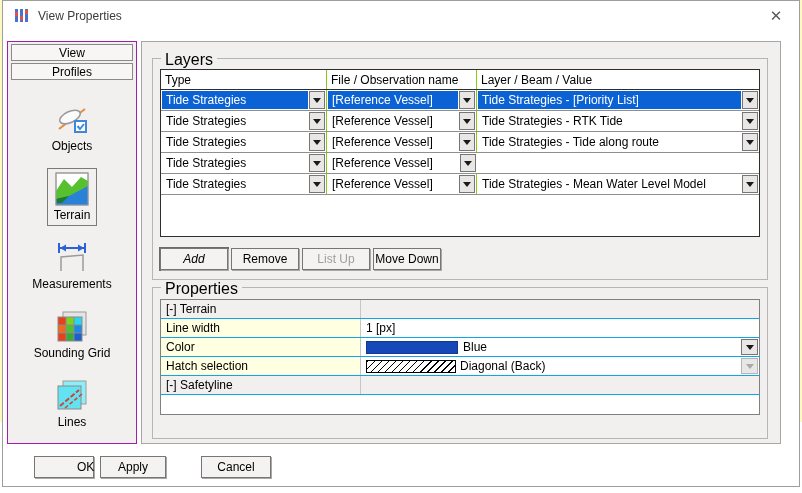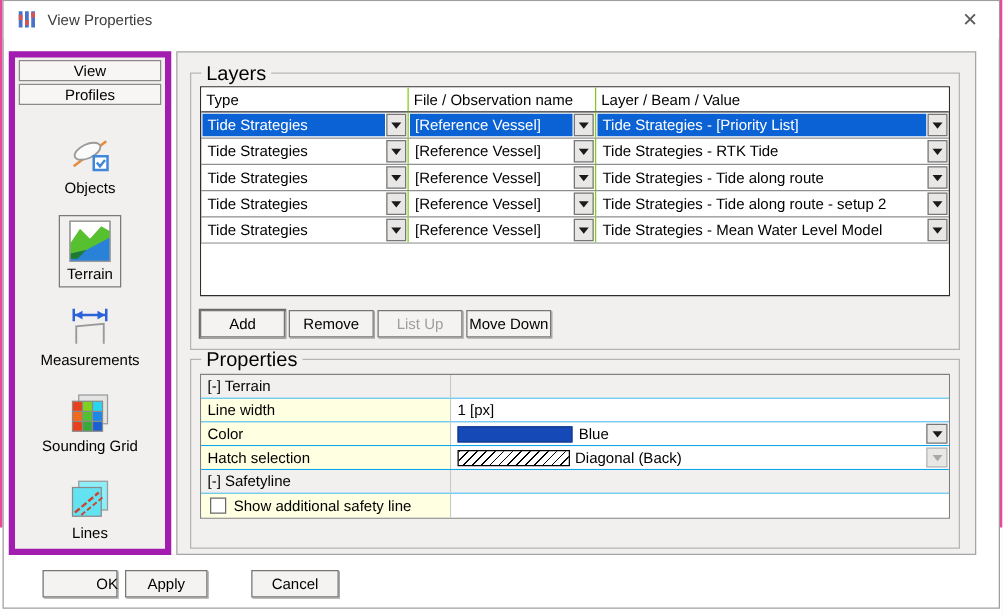--- a/index.html
+++ b/index.html
@@ -1,33 +1,33 @@
 <!DOCTYPE html>
 <html><head>
 <meta charset="utf-8">
 <style>
   * { margin:0; padding:0; box-sizing:border-box; }
   html,body { width:802px; height:493px; overflow:hidden; }
   body { font-family:"Liberation Sans", sans-serif; font-size:12px; color:#000; }
-  .screen { position:relative; width:802px; height:422px; background:#ec4899; }
+  .screen { position:relative; width:802px; height:422px; background:#fef9c3; }
   .dialog { position:absolute; left:2px; top:0; width:798px; height:487px;
             background:#ffffff; border:1px solid #9e9e9e; }
 
   
   .titlebar { position:absolute; left:0; top:0; width:100%; height:30px; background:#ffffff;
               display:flex; align-items:center; }
   .app-icon { margin-left:10px; width:16px; height:16px; display:inline-flex; }
   .win-title { margin-left:9px; color:#3c3c3c; font-size:12px; }
   .close-btn { position:absolute; right:10px; top:4px; width:26px; height:22px;
                display:flex; align-items:center; justify-content:center; color:#5a5a5a;
                font-size:15px; cursor:pointer; }
 
   
   .sidebar { position:absolute; left:4px; top:40px; width:130px; height:403px;
-             background:#f1f0ef; border:5px solid #a21caf; }
+             background:#f1f0ef; border:1px solid #a21caf; }
   .main-panel { position:absolute; left:138px; top:40px; width:640px; height:403px;
                 background:#f1f0ef; border:1px solid #a6a6a6; }
 
   
   .side-tab { display:block; width:calc(100% - 6px); margin:2px 3px 0 3px; height:17px;
               background:#f7f6f5; border:1px solid #8a8a8a; font-family:"Liberation Sans",sans-serif;
               font-size:12px; text-align:center; line-height:14px; cursor:pointer; }
   .side-items { display:flex; flex-direction:column; align-items:center; margin-top:8px; }
   .side-item { display:flex; flex-direction:column; align-items:center; margin-top:11px;
                padding:3px 6px; cursor:pointer; border:1px solid transparent; }
@@ -58,21 +58,21 @@
   .tri { width:0; height:0; border-left:4px solid transparent; border-right:4px solid transparent;
          border-top:5px solid #1a1a1a; }
   .tri.dis { border-top-color:#a9a9a9; }
   .trow.sel .combo-text { background:#0b62d4; color:#fff; }
   .tfill { flex:1; background:#fff; }
 
   
   .layer-buttons { position:absolute; left:7px; top:189px; display:flex; gap:3px; }
   .btn { height:22px; background:#f4f3f2; border:1px solid #767676; font-family:"Liberation Sans",sans-serif;
          font-size:12px; padding:0 10px; cursor:pointer; box-shadow:1px 1px 0 #a8a8a8; }
-  .btn.focused { box-shadow:1px 1px 0 #a8a8a8, 0 0 0 1px #6a6a6a; }
+  .btn.focused { box-shadow:1px 1px 0 #a8a8a8, 0 0 0 1px #6a6a6a;font-style:italic; }
   .btn:disabled { color:#9f9f9f; cursor:default; }
   .lb { width:68px; padding:0; }
 
   
   .prop-grid { position:absolute; left:7px; top:11px; width:600px; background:#fff; border:1px solid #808080; }
   .prow { display:grid; grid-template-columns:200px 1fr; height:19px; border-bottom:1px solid #0ea5e9; }
   .prow:last-child { border-bottom:none; }
   .plabel { background:#ffffe1; border-right:1px solid #c6c6c6; display:flex; align-items:center;
             padding-left:5px; white-space:nowrap; overflow:hidden; }
   .pvalue { background:#fff; display:flex; align-items:center; padding-left:5px; position:relative; }
@@ -298,28 +298,20 @@
                 </div>
               </div>
             <div class="tcell">
                 <div class="combo">
                   <span class="combo-text">[Reference Vessel]</span>
                   <span class="combo-btn">
                     <i class="tri"></i>
                   </span>
                 </div>
               </div>
-            <div class="tcell">
-                <div class="combo">
-                  <span class="combo-text">Tide Strategies - Tide along route - setup 2</span>
-                  <span class="combo-btn">
-                    <i class="tri"></i>
-                  </span>
-                </div>
-              </div>
           </div>
 
           <div class="trow bodyrow">
             <div class="tcell">
                 <div class="combo">
                   <span class="combo-text">Tide Strategies</span>
                   <span class="combo-btn">
                     <i class="tri"></i>
                   </span>
                 </div>
@@ -390,24 +382,20 @@
                 </span>
             </div>
           </div>
 
           <div class="prow section">
             <div class="plabel">[-] Safetyline</div>
             <div class="pvalue"></div>
           </div>
 
           <div class="prow">
-            <div class="plabel">
-              <span class="checkbox"></span>
-              <span>Show additional safety line</span>
-            </div>
             <div class="pvalue"></div>
           </div>
 
         </div>
       </div>
     </div>
 
     <button class="btn footer-btn ok-btn">OK</button>
     <button class="btn footer-btn apply-btn">Apply</button>
     <button class="btn footer-btn cancel-btn">Cancel</button>

